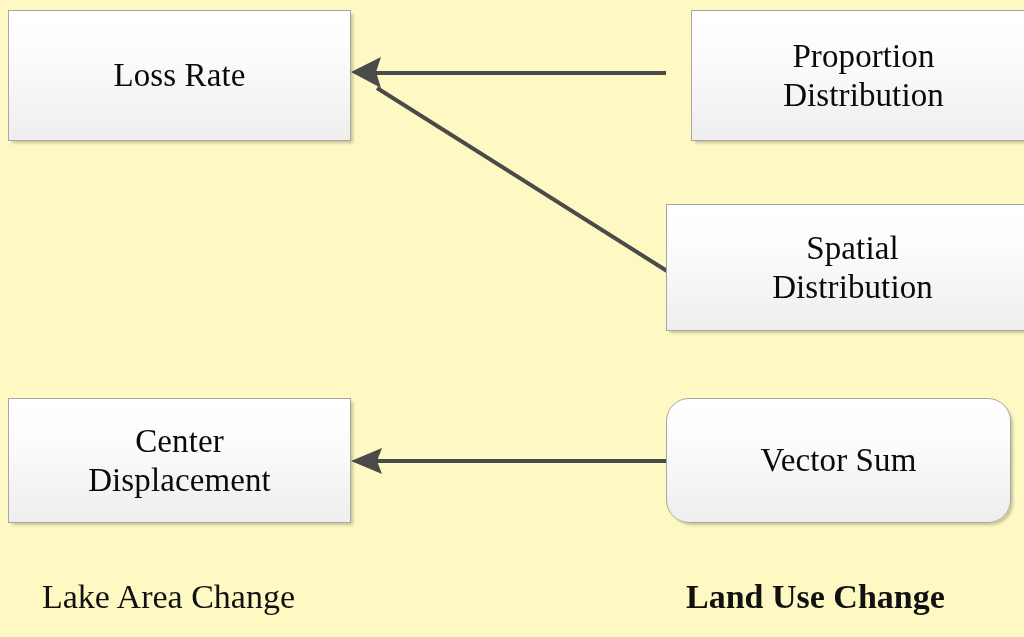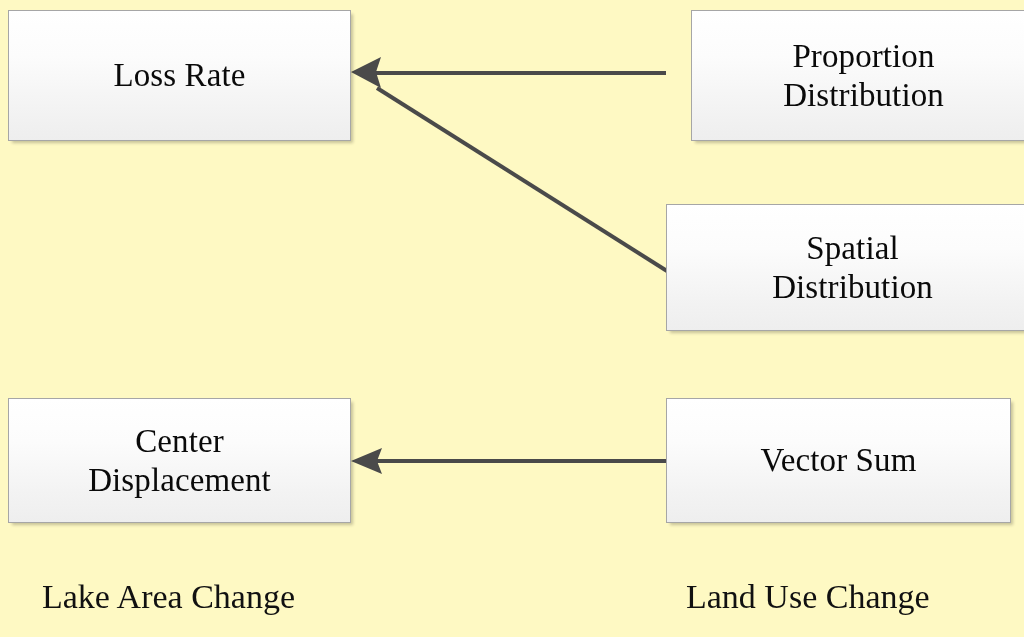--- a/index.html
+++ b/index.html
@@ -36,31 +36,31 @@
   }
   .node .label {
     display: block;
     padding: 0 6px;
   }
 
   #node-loss-rate          { left: 8px;   top: 10px;  width: 343px; height: 131px; }
   #node-proportion-dist    { left: 666px; top: 10px;  width: 345px; height: 131px; margin-left: 25px; }
   #node-spatial-dist       { left: 666px; top: 204px; width: 373px; height: 127px; }
   #node-center-displacement{ left: 8px;   top: 398px; width: 343px; height: 125px; }
-  #node-vector-sum         { left: 666px; top: 398px; width: 345px; height: 125px; }
+  #node-vector-sum         { left: 666px; top: 398px; width: 345px; height: 125px; border-radius: 23px; }
 
   
   .caption {
     position: absolute;
     font-size: 34px;
     color: #111111;
     white-space: nowrap;
   }
   #caption-left  { left: 22px;  top: 578px; margin-left: 20px; }
-  #caption-right { left: 686px; top: 578px; }
+  #caption-right { left: 686px; top: 578px; font-weight: bold; }
 
   
   #connectors {
     position: absolute;
     left: 0;
     top: 0;
     width: 1024px;
     height: 637px;
     pointer-events: none;
   }

